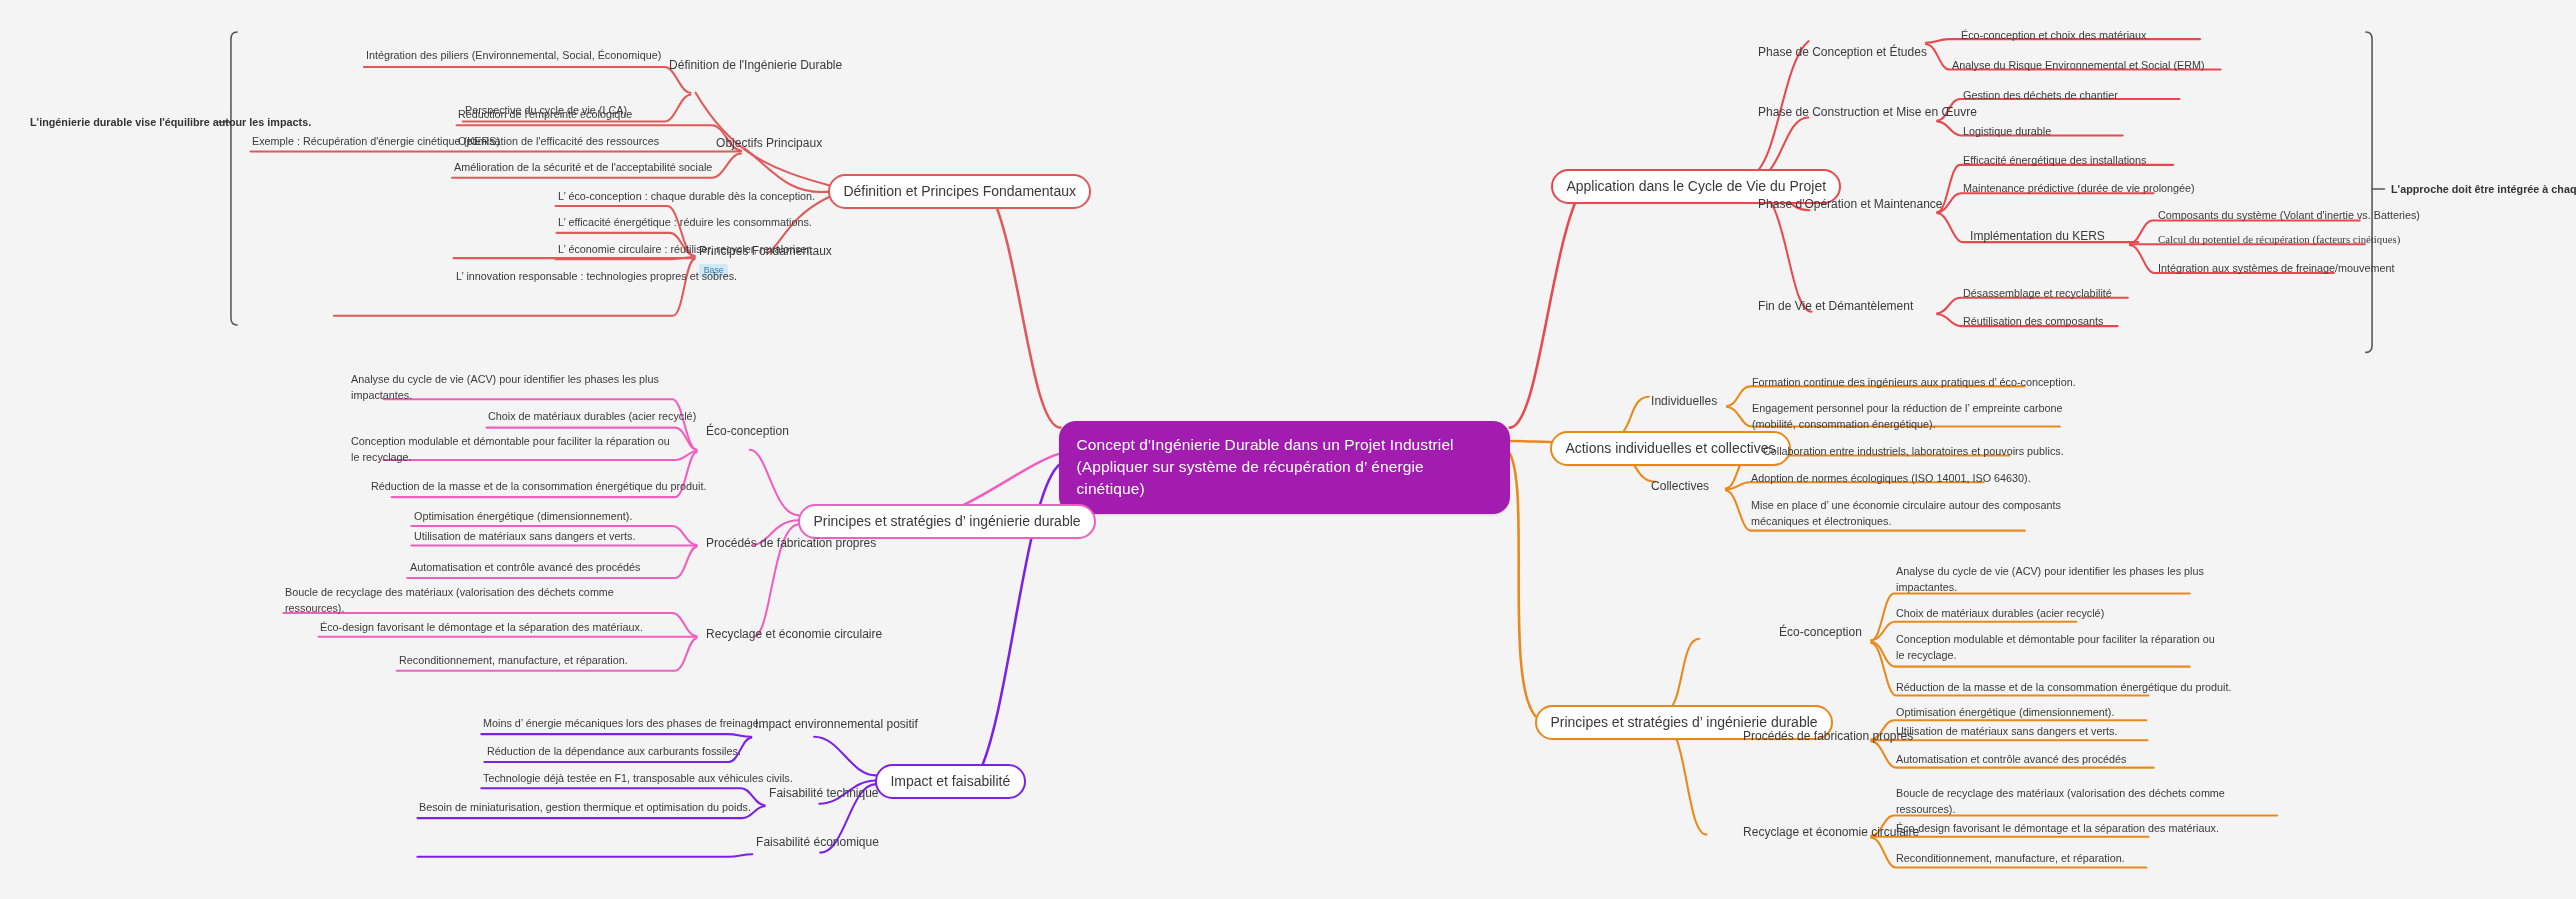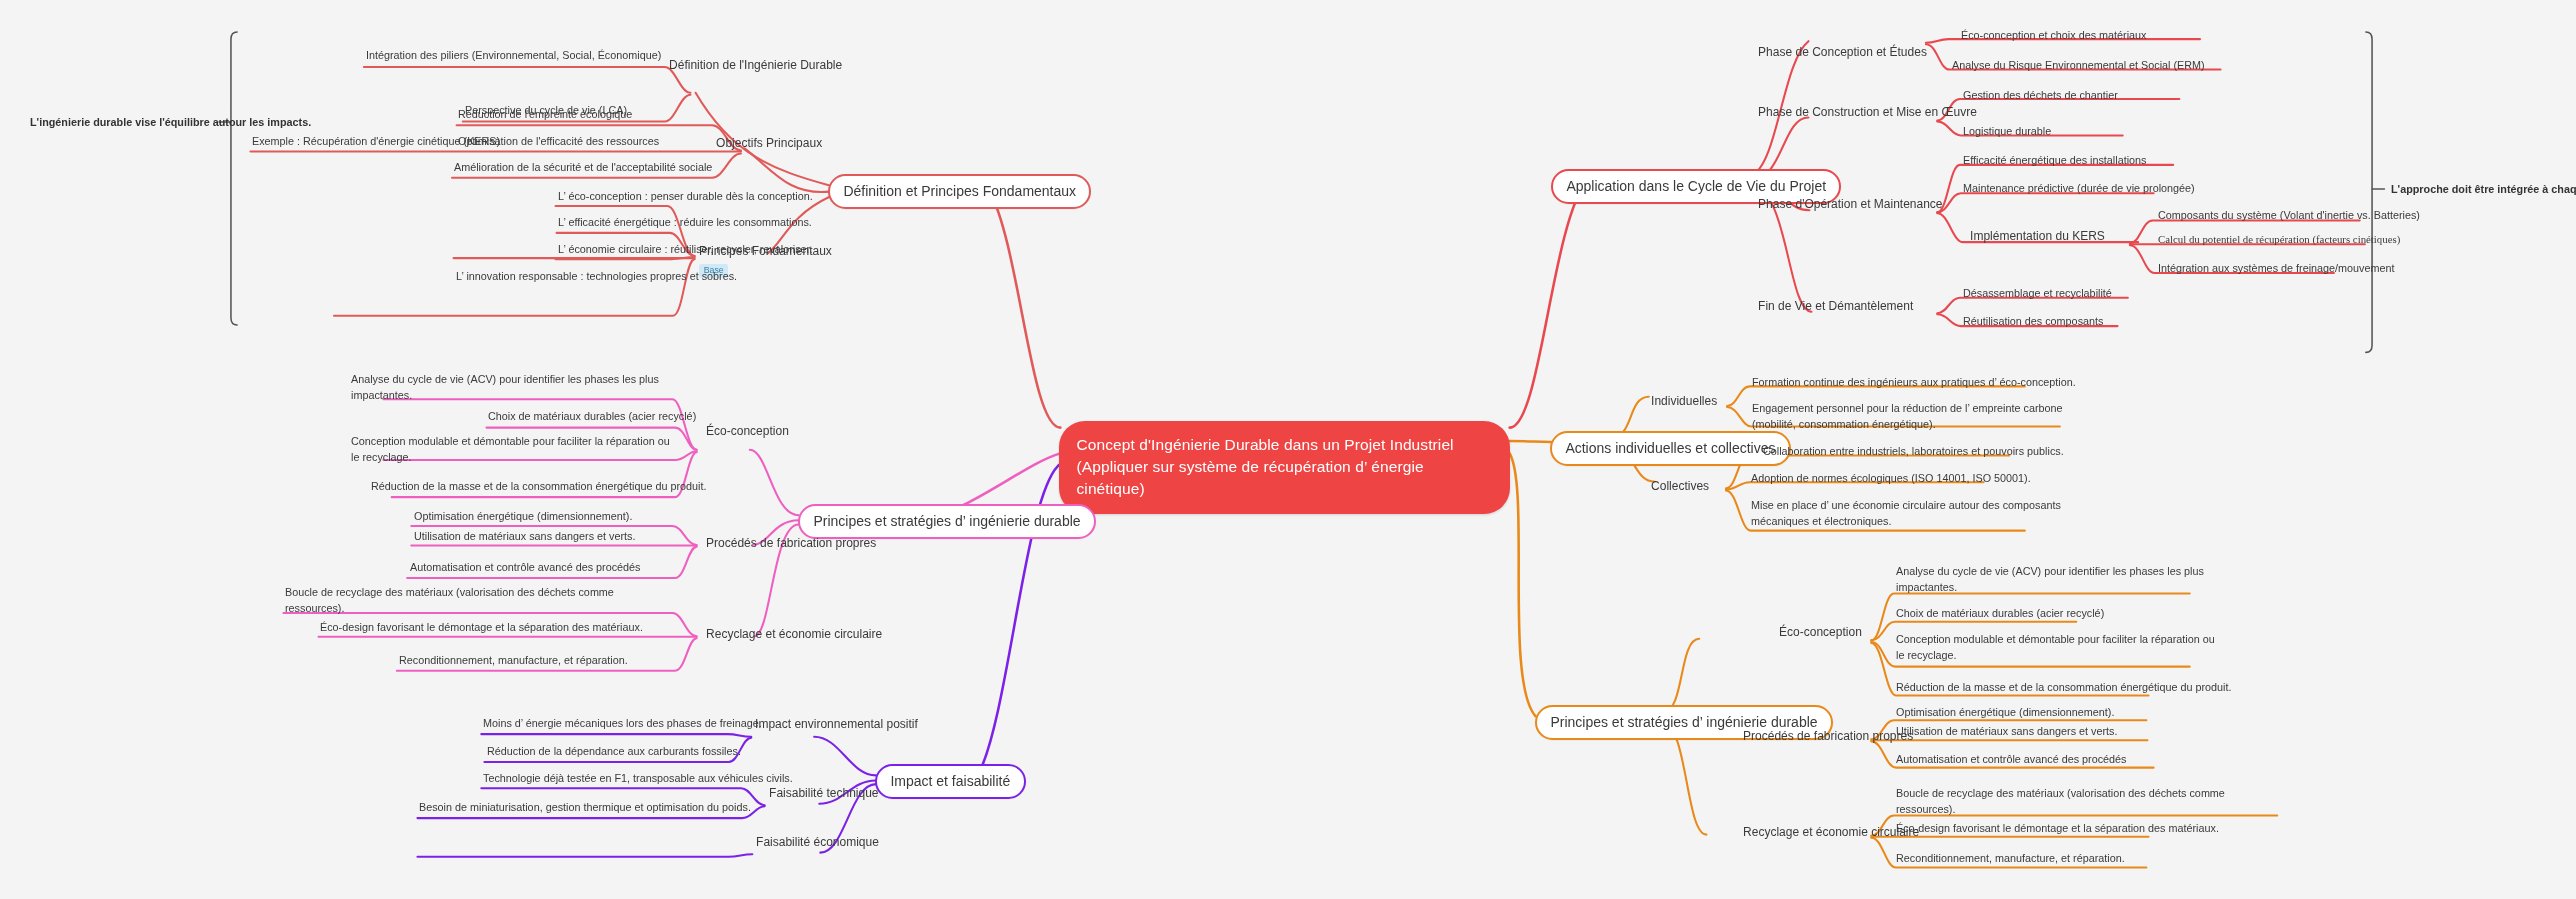--- a/index.html
+++ b/index.html
@@ -11,21 +11,21 @@
     overflow:hidden;
     position:relative;
   }
   #canvas{position:absolute;inset:0;width:2603px;height:899px;}
   svg.links{position:absolute;left:0;top:0;width:2603px;height:899px;pointer-events:none;}
 
   
   .node{position:absolute;box-sizing:border-box;}
 
   .root{
-    background:#ef4444;color:#ffffff;border-radius:26px;
+    background:#a21caf;color:#ffffff;border-radius:17px;
     padding:13.4px 17.5px;font-size:15.5px;line-height:1.42;
     box-shadow:0 1px 2.6px rgba(0,0,0,.14);
     letter-spacing:0.1px;
   }
 
   .branch{
     background:#ffffff;border-radius:17.5px;
     padding:6.7px 13.4px;font-size:14px;line-height:1.25;
     border:2.6px solid #d9d9d9;white-space:nowrap;
     box-shadow:0 0.5px 1.5px rgba(0,0,0,.07);
@@ -222,21 +222,21 @@
   </div>
   <div class="node leaf" style="left:251px;top:132px;">
     <span>Exemple : Récupération d'énergie cinétique (KERS)</span>
   </div>
 
   <div class="node sub" style="left:697px;top:242px;">
     <span>Principes Fondamentaux</span><br>
     <span class="tag">Base</span>
   </div>
   <div class="node leaf" style="left:557px;top:187px;">
-    <span>L’ éco-conception : penser durable dès la conception.</span>
+    <span>L’ éco-conception : chaque durable dès la conception.</span>
   </div>
   <div class="node leaf" style="left:557px;top:213px;">
     <span>L’ efficacité énergétique : réduire les consommations.</span>
   </div>
   <div class="node leaf" style="left:557px;top:240px;">
     <span>L’ économie circulaire : réutiliser, recycler, revaloriser.</span>
   </div>
   <div class="node leaf" style="left:455px;top:267px;">
     <span>L’ innovation responsable : technologies propres et sobres.</span>
   </div>
@@ -386,21 +386,21 @@
     <span class="wcap">Engagement personnel pour la réduction de l’ empreinte carbone (mobilité, consommation énergétique).</span>
   </div>
 
   <div class="node sub" style="left:1649px;top:477px;">
     <span>Collectives</span>
   </div>
   <div class="node leaf" style="left:1750px;top:442px;margin-left:12px;">
     <span>Collaboration entre industriels, laboratoires et pouvoirs publics.</span>
   </div>
   <div class="node leaf" style="left:1750px;top:469px;">
-    <span>Adoption de normes écologiques (ISO 14001, ISO 50001).</span>
+    <span>Adoption de normes écologiques (ISO 14001, ISO 64630).</span>
   </div>
   <div class="node leaf wrap" style="left:1750px;top:496px;width:319px;">
     <span class="wcap">Mise en place d’ une économie circulaire autour des composants mécaniques et électroniques.</span>
   </div>
 
   <div class="node branch c-orange" style="left:1535px;top:705px;">
     <span>Principes et stratégies d’ ingénierie durable</span>
   </div>
 
   <div class="node sub" style="left:1777px;top:623px;">

